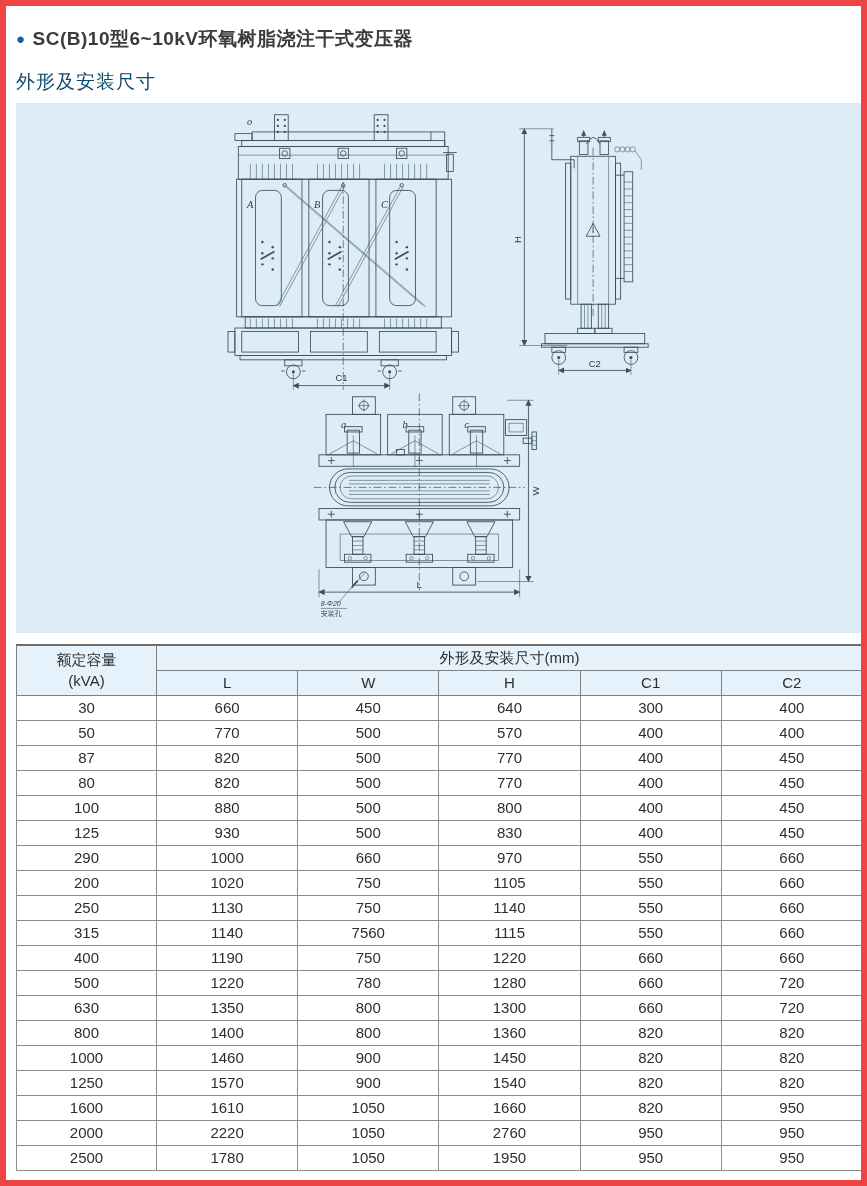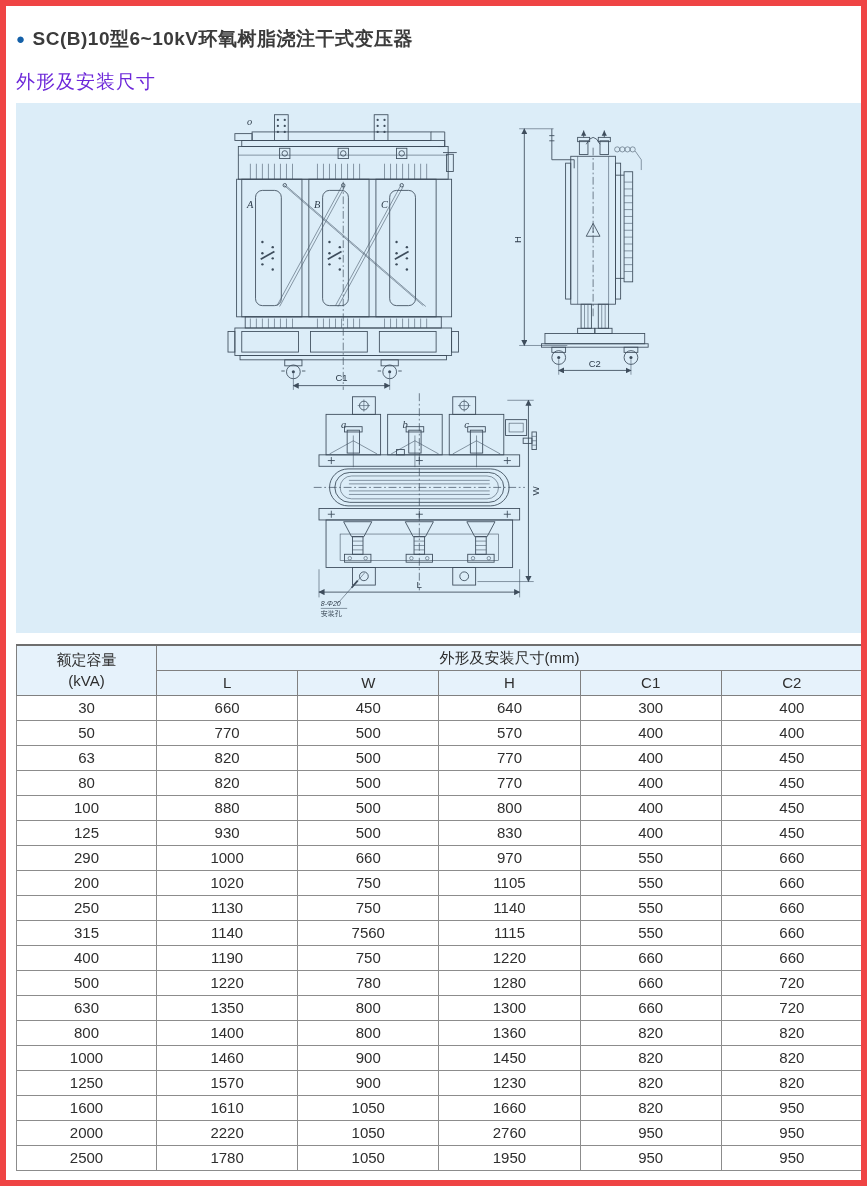--- a/index.html
+++ b/index.html
@@ -3,21 +3,21 @@
 <meta charset="utf-8">
 <style>
   html,body{margin:0;padding:0;background:#ffffff;}
   .page{
     position:relative;width:867px;height:1186px;box-sizing:border-box;
     background:#ffffff;border:6px solid #ef4444;overflow:hidden;
     font-family:"Liberation Sans","DejaVu Sans",sans-serif;color:#2e2e2e;
   }
   .title-row{margin:20px 0 0 10px;font-size:19px;font-weight:bold;color:#3b3b3b;letter-spacing:0.5px;}
   .bullet{color:#1460a8;font-size:15px;margin-right:7px;vertical-align:1px;}
-  .subtitle{margin:17px 8px 0 10px;font-size:19px;color:#6d28d9;letter-spacing:1px;}
+  .subtitle{margin:17px 8px 0 10px;font-size:19px;color:#0c4a6e;letter-spacing:1px;}
   .panel{position:absolute;left:10px;top:97px;width:847px;height:530px;background:#dcedf8;}
   svg text{font-family:"Liberation Sans","DejaVu Sans",sans-serif;}
   .ln{stroke:#3e4d5c;stroke-width:1;fill:none;}
   .lnthin{stroke:#4a5a6a;stroke-width:0.7;fill:none;}
   .dsh{stroke:#3e4d5c;stroke-width:0.8;fill:none;stroke-dasharray:9 3 2 3;}
   .dot{fill:#3e4d5c;stroke:none;}
   .dimtxt{fill:#2c3a48;font-size:11px;}
   .ital{font-family:"Liberation Serif","DejaVu Serif",serif;font-style:italic;font-size:12px;fill:#2c3a48;}
   .tiny{fill:#2c3a48;font-size:8px;}
 
@@ -383,21 +383,21 @@
         </tr>
         <tr>
           <td>50</td>
           <td>770</td>
           <td>500</td>
           <td>570</td>
           <td>400</td>
           <td>400</td>
         </tr>
         <tr>
-          <td>63</td>
+          <td>87</td>
           <td>820</td>
           <td>500</td>
           <td>770</td>
           <td>400</td>
           <td>450</td>
         </tr>
         <tr>
           <td>80</td>
           <td>820</td>
           <td>500</td>
@@ -490,21 +490,21 @@
           <td>1460</td>
           <td>900</td>
           <td>1450</td>
           <td>820</td>
           <td>820</td>
         </tr>
         <tr>
           <td>1250</td>
           <td>1570</td>
           <td>900</td>
-          <td>1230</td>
+          <td>1540</td>
           <td>820</td>
           <td>820</td>
         </tr>
         <tr>
           <td>1600</td>
           <td>1610</td>
           <td>1050</td>
           <td>1660</td>
           <td>820</td>
           <td>950</td>

